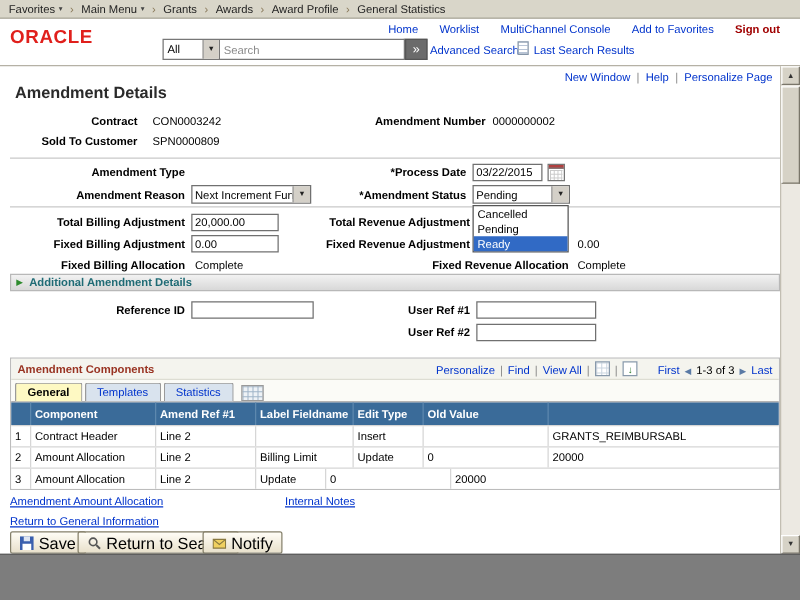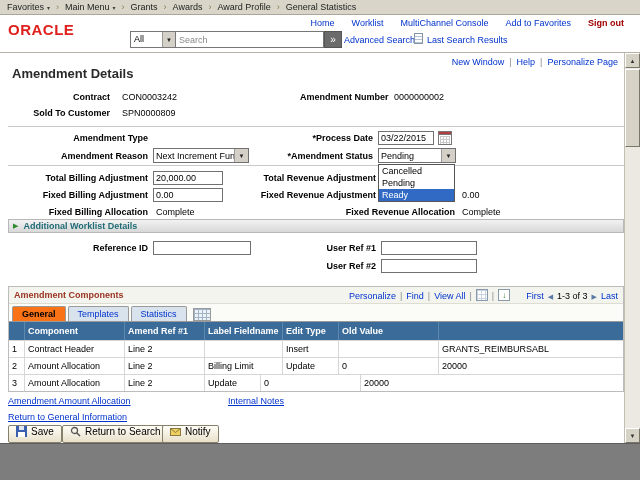--- a/index.html
+++ b/index.html
@@ -74,35 +74,35 @@
   .mic { width:12px; height:12px; border:1px solid #8899aa; background-color:#fff; display:inline-flex;
     align-items:center; justify-content:center; font-size:8px; color:#2a7a2a; cursor:pointer;
     background-image:linear-gradient(#c9d4df 1px,transparent 1px),linear-gradient(90deg,#c9d4df 1px,transparent 1px);
     background-size:4px 4px; }
   .mic.dl { background-image:none; }
   .pgarrow { color:#5a7aa5; font-size:7px; cursor:pointer; }
 
   .tabsrow { height:17px; display:flex; align-items:flex-end; padding-left:3px; gap:2px; background:#fbfbf7; }
   .tab { height:15px; line-height:14px; padding:0 9px; border:1px solid #9a9a9a; border-bottom:none;
     border-radius:2px 2px 0 0; background:#d9e3ee; color:#0033cc; cursor:pointer; }
-  .tab.on { background:#f97316; color:#000; font-weight:bold; }
+  .tab.on { background:#fef9c3; color:#000; font-weight:bold; }
   .tabgrid { width:18px; height:13px; border:1px solid #9a9a9a; margin-left:4px; cursor:pointer; background-color:#eef2f6;
     background-image:linear-gradient(#9fb4c8 1px,transparent 1px),linear-gradient(90deg,#9fb4c8 1px,transparent 1px);
     background-size:4px 4px; }
 
   .grid { width:614px; border-top:1px solid #9a9a9a; }
   .g-head { display:flex; background:#3a6b99; color:#fff; font-weight:bold; height:18px; }
   .g-head .gc { line-height:18px; border-right:1px solid #5d88ae; }
   .g-row { display:flex; height:17px; background:#fff; border-top:1px solid #d6d6d6; }
   .gc { padding:0 3px; line-height:17px; white-space:nowrap; overflow:hidden; border-right:1px solid #d6d6d6; }
   .w0{width:16px;} .w1{width:100px;} .w2{width:80px;} .w3{width:78px;} .w4{width:56px;} .w5{width:100px;} .w6{width:184px;border-right:none;}
 
-  .btn { position:absolute; height:18px; display:flex; align-items:flex-start; gap:4px; padding:0 7px;
+  .btn { position:absolute; height:18px; display:flex; align-items:center; gap:4px; padding:0 7px;
     background:linear-gradient(#fffdf6,#e8e0cb); border:1px solid #85806a; border-radius:2px;
-    font-size:10px; cursor:pointer; white-space:nowrap; }
+    font-size:13px; cursor:pointer; white-space:nowrap; }
 
   
   .vsb { position:absolute; left:624px; top:53px; width:16px; height:390px; background:#ece9e2; border-left:1px solid #c2beb2; }
   .sb-btn { position:absolute; left:0; width:15px; height:15px; background:#d6d2c6;
     border:1px solid; border-color:#fff #7a766a #7a766a #fff; display:flex; align-items:center;
     justify-content:center; font-size:6px; color:#333; cursor:pointer; }
   .sb-thumb { position:absolute; left:0; top:16px; width:15px; height:78px; background:#d6d2c6;
     border:1px solid; border-color:#fff #7a766a #7a766a #fff; cursor:grab; }
   .botband { position:absolute; left:0; top:443px; width:640px; height:37px; background:#7d7d7d; border-top:1px solid #5e5e5e; }
 </style>
@@ -210,21 +210,21 @@
   <span class="lbl" style="left:256px;top:190px;width:120px;">Fixed Revenue Adjustment</span>
   <span class="val" style="left:462px;top:190px;">0.00</span>
 
   <span class="lbl" style="left:30px;top:207px;width:118px;">Fixed Billing Allocation</span>
   <span class="val" style="left:156px;top:207px;">Complete</span>
   <span class="lbl" style="left:330px;top:207px;width:125px;">Fixed Revenue Allocation</span>
   <span class="val" style="left:462px;top:207px;">Complete</span>
 
   <div class="secbar">
     <span class="tri">▶</span>
-    <span class="txt">Additional Worklist Details</span>
+    <span class="txt">Additional Amendment Details</span>
   </div>
 
   <span class="lbl" style="left:60px;top:243px;width:88px;">Reference ID</span>
   <input class="tin" style="left: 153px; top: 241px; width: 98px;">
   <span class="lbl" style="left:300px;top:243px;width:76px;">User Ref #1</span>
   <input class="tin" style="left: 381px; top: 241px; width: 96px;">
   <span class="lbl" style="left:300px;top:261px;width:76px;">User Ref #2</span>
   <input class="tin" style="left: 381px; top: 259px; width: 96px;">
 
   <div class="compbox">

